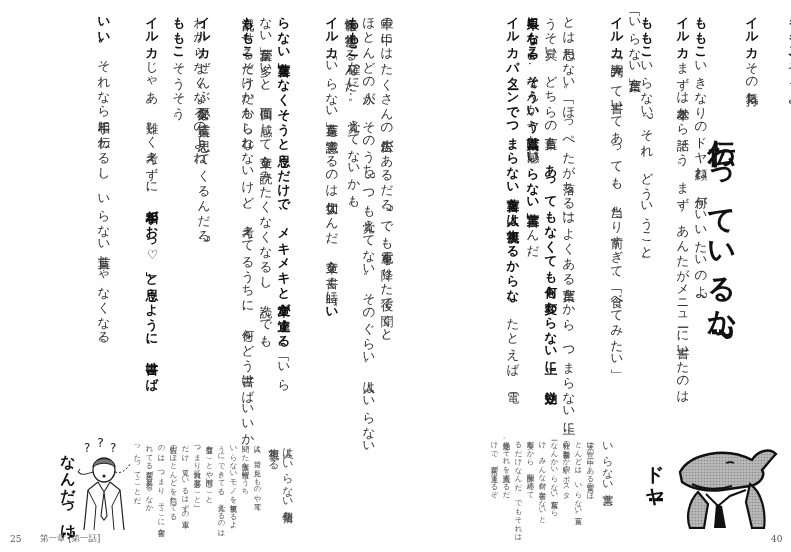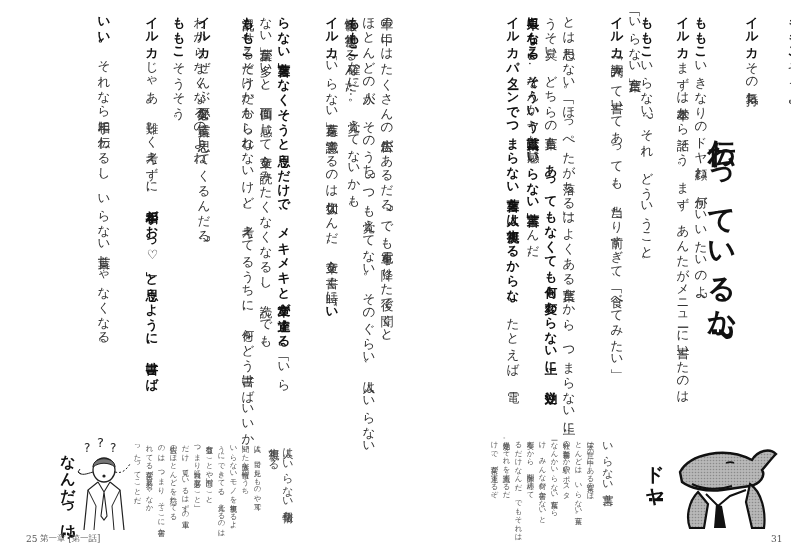--- a/index.html
+++ b/index.html
@@ -60,21 +60,21 @@
   </defs>
   <path d="M10 40 C 20 22, 55 14, 82 28 C 88 18, 100 16, 106 22 C 100 28, 96 34, 92 38 C 96 44, 90 52, 80 54 L 52 58 C 36 60, 20 56, 12 50 Z" fill="url(#dots)" stroke="#111" stroke-width="2.4"></path>
   <path d="M22 52 C 34 58, 50 58, 62 54" fill="none" stroke="#111" stroke-width="2"></path>
   <path d="M56 31 C 59 30, 62 30, 64 31" stroke="#111" stroke-width="1.8" fill="none"></path>
   <path d="M28 60 C 18 70, 16 86, 20 96 L 34 96 L 38 72 Z" fill="url(#dots)" stroke="#111" stroke-width="2.2"></path>
   <path d="M80 52 C 92 60, 96 80, 94 96 L 82 96 L 76 70 Z" fill="url(#dots)" stroke="#111" stroke-width="2.2"></path>
   <path d="M36 62 L 48 74 L 60 64 L 76 58" fill="none" stroke="#111" stroke-width="2"></path>
   <path d="M46 72 L 52 74 L 56 96 L 44 96 Z" fill="#111"></path>
 </svg>
 
-<div class="folio" style="left:771px;">31</div>
+<div class="folio" style="left:771px;">40</div>
 
 <div class="page page-left"></div>
 
 <div class="col" style="left:379px;"><span>車の中にはたくさんの広告があるだろ?でも電車を降りた後で聞くと、</span></div>
 <div class="col" style="left:361px;"><span>ほとんどの人が、そのうち3つも覚えてない。そのぐらい、人はいらない</span></div>
 <div class="col" style="left:343px;"><span>情報を無視するんだ。</span></div>
 <div class="col" style="left:316px;"><span class="spk">ももこ</span><span>確かに…。覚えてないかも。</span></div>
 <div class="col" style="left:294px;"><span class="spk">イルカ</span><span>「いらない言葉」を意識するのは大切なんだ。文章を書く時に「</span><span class="b">い</span></div>
 <div class="col" style="left:276px;"><span class="b">らない言葉」をなくそうと思うだけで、メキメキと文章が上達する。</span><span>「いら</span></div>
 <div class="col" style="left:258px;"><span>ない言葉」が多いと、面倒に感じて文章を読みたくなくなるし、読んでも、</span></div>
@@ -110,14 +110,14 @@
   <path d="M17 31 C 17 20, 39 20, 39 31 C 33 26, 23 26, 17 31 Z" fill="#777" stroke="#222" stroke-width="1"></path>
   <circle cx="28" cy="40" r="1.6" fill="#222"></circle>
   <path d="M17 36 C 10 38, 6 40, 2 36" fill="none" stroke="#222" stroke-width="1"></path>
   <path d="M4 33 L 2 36 L 5 38" fill="none" stroke="#222" stroke-width="1"></path>
   <path d="M39 36 C 46 38, 50 34, 54 28" fill="none" stroke="#222" stroke-width="1" stroke-dasharray="2 2"></path>
   <path d="M22 46 L 12 54 L 8 94 M34 46 L 44 54 L 48 94" fill="none" stroke="#222" stroke-width="1.2"></path>
   <path d="M22 46 L 28 56 L 34 46 M28 56 L 25 80 L 28 84 L 31 80 L 28 56" fill="none" stroke="#222" stroke-width="1.1"></path>
   <path d="M12 54 L 20 70 L 18 94 M44 54 L 36 70 L 38 94" fill="none" stroke="#222" stroke-width="1"></path>
 </svg>
 
-<div class="folio" style="left:10px;margin-left:16px;">25</div>
+<div class="folio" style="left:10px;">25</div>
 <div class="running">第一章 [第一話]</div>
 
 </body></html>

